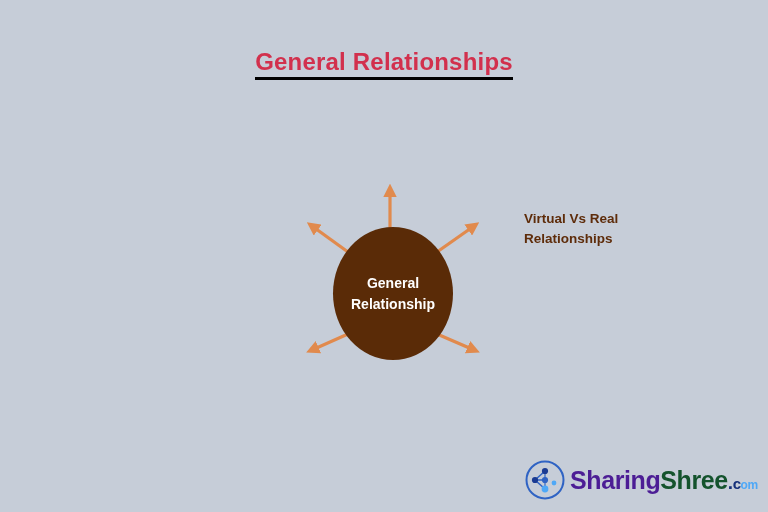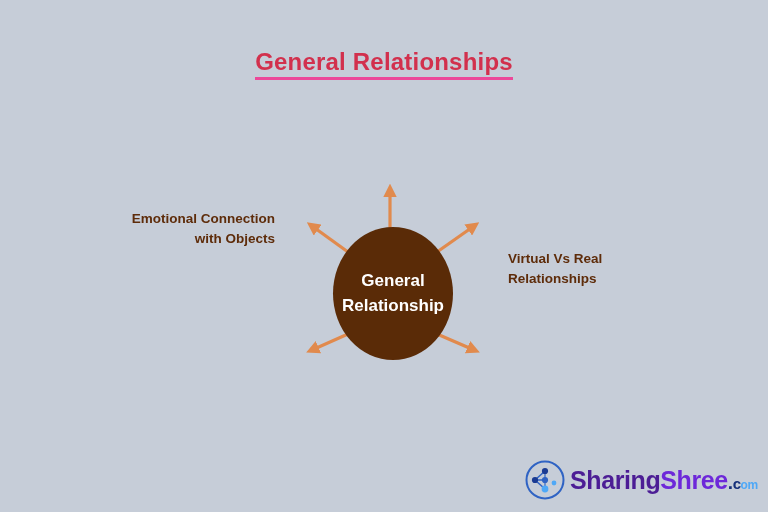--- a/index.html
+++ b/index.html
@@ -25,21 +25,21 @@
     left: 0;
     top: 48px;
     width: 768px;
     text-align: center;
     font-size: 24px;
     font-weight: bold;
     letter-spacing: 0.2px;
     color: #d2304d;
   }
   #title .underline-text {
-    border-bottom: 3px solid #ec4899;
+    border-bottom: 3px solid #000000;
     padding-bottom: 2px;
   }
 
   
   #stage {
     position: absolute;
     left: 0;
     top: 0;
     width: 768px;
     height: 512px;
@@ -62,21 +62,21 @@
     border-radius: 50%;
     background: #5a2b07;
     display: flex;
     align-items: center;
     justify-content: center;
     text-align: center;
     z-index: 3;
   }
   #center-node .center-label {
     color: #ffffff;
-    font-size: 17px;
+    font-size: 14px;
     font-weight: bold;
     line-height: 1.45;
     padding: 0 8px;
   }
 
   
   .branch-label {
     position: absolute;
     color: #5e2c0a;
     font-size: 13.5px;
@@ -84,21 +84,21 @@
     line-height: 1.5;
     z-index: 4;
     white-space: pre-line;
   }
   .branch-label.right-align { text-align: right; }
   .branch-label.left-align  { text-align: left; }
   .branch-label.center-align { text-align: center; }
 
   #label-social      { left: 260px; top: 135px; width: 260px; }
   #label-emotional   { left:  55px; top: 209px; width: 220px; }
-  #label-virtual     { left: 508px; top: 209px; width: 230px; margin-top: 40px; }
+  #label-virtual     { left: 524px; top: 209px; width: 230px; }
   #label-nature      { left:  56px; top: 337px; width: 220px; }
   #label-pets        { left: 508px; top: 337px; width: 230px; }
 
   
   #logo {
     position: absolute;
     left: 524px;
     top: 458px;
     height: 44px;
     display: flex;
@@ -108,21 +108,21 @@
   #logo-icon { width: 42px; height: 42px; flex: 0 0 auto; }
   #logo-text {
     margin-left: 4px;
     font-size: 25px;
     font-weight: bold;
     letter-spacing: -0.4px;
     line-height: 1;
     white-space: nowrap;
   }
   .logo-sharing { color: #4c1d95; }
-  .logo-shree   { color: #6d28d9; }
+  .logo-shree   { color: #14532d; }
   .logo-dot     { color: #15307a; font-size: 19px; }
   .logo-c       { color: #15307a; font-size: 15px; }
   .logo-om      { color: #4ea8f7; font-size: 12px; }
 </style>
 </head>
 <body>
 
 <div id="canvas">
 
   <div id="title">
@@ -148,22 +148,20 @@
 
       <line x1="437" y1="334" x2="474" y2="350" stroke="#e18a4d" stroke-width="3.2" marker-end="url(#arrowhead)"></line>
     </svg>
 
     <div id="center-node">
       <span class="center-label">General
 Relationship</span>
     </div>
 
 
-    <div class="branch-label right-align" id="label-emotional">Emotional Connection
-with Objects</div>
 
     <div class="branch-label left-align" id="label-virtual">Virtual Vs Real
 Relationships</div>
 
 
   </div>
 
   <div id="logo">
     <svg id="logo-icon" viewBox="0 0 42 42">
       <circle cx="21" cy="21" r="18.5" fill="none" stroke="#2f63c4" stroke-width="2"></circle>

